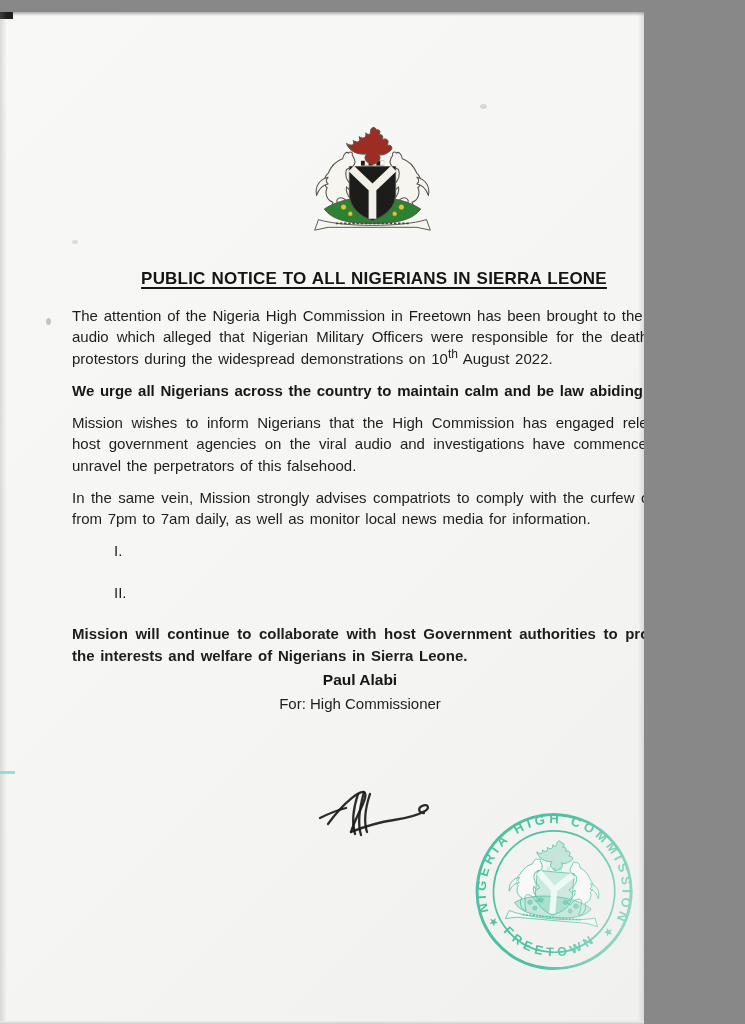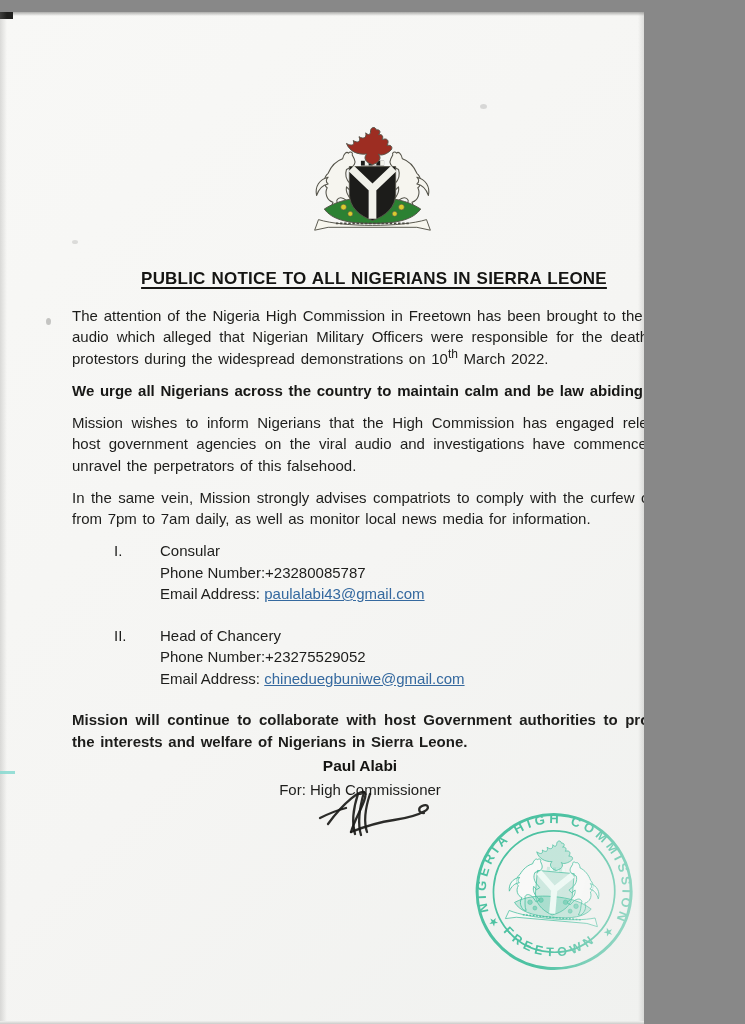--- a/index.html
+++ b/index.html
@@ -133,46 +133,36 @@
   <div class="speck s3"></div>
   <div class="scan-bottom-band"></div>
 
   <svg class="emblem" viewBox="0 0 140 120">
     <use href="#arms" class="arms-color"></use>
   </svg>
 
   <div class="doc">
     <div class="title">PUBLIC NOTICE TO ALL NIGERIANS IN SIERRA LEONE</div>
 
-    <p><span>The attention of the Nigeria High Commission in Freetown has been brought to the viral audio which alleged that Nigerian Military Officers were responsible for the deaths of protestors during the widespread demonstrations on 10</span><sup>th</sup><span> March 2022.</span></p>
+    <p><span>The attention of the Nigeria High Commission in Freetown has been brought to the viral audio which alleged that Nigerian Military Officers were responsible for the deaths of protestors during the widespread demonstrations on 10</span><sup>th</sup><span> August 2022.</span></p>
 
     <p><span class="bold-par">We urge all Nigerians across the country to maintain calm and be law abiding</span><span>.</span></p>
 
     <p>Mission wishes to inform Nigerians that the High Commission has engaged relevant host government agencies on the viral audio and investigations have commenced to unravel the perpetrators of this falsehood.</p>
 
     <p>In the same vein, Mission strongly advises compatriots to comply with the curfew order from 7pm to 7am daily, as well as monitor local news media for information.</p>
 
 
     <div class="contact-list">
       <div class="contact">
         <span class="numeral">I.</span>
-        <div class="cbody">
-          <div>Consular</div>
-          <div><span>Phone Number:</span><span>+23280085787</span></div>
-          <div><span>Email Address:</span> <a class="email">paulalabi43@gmail.com</a></div>
-        </div>
       </div>
 
       <div class="contact">
         <span class="numeral">II.</span>
-        <div class="cbody">
-          <div>Head of Chancery</div>
-          <div><span>Phone Number:</span><span>+23275529052</span></div>
-          <div><span>Email Address:</span> <a class="email">chineduegbuniwe@gmail.com</a></div>
-        </div>
       </div>
     </div>
 
     <p class="closing">Mission will continue to collaborate with host Government authorities to protect the interests and welfare of Nigerians in Sierra Leone.</p>
 
     <div class="sigblock">
       <div class="signame">Paul Alabi</div>
       <div class="sigrole">For: High Commissioner</div>
     </div>
   </div>

